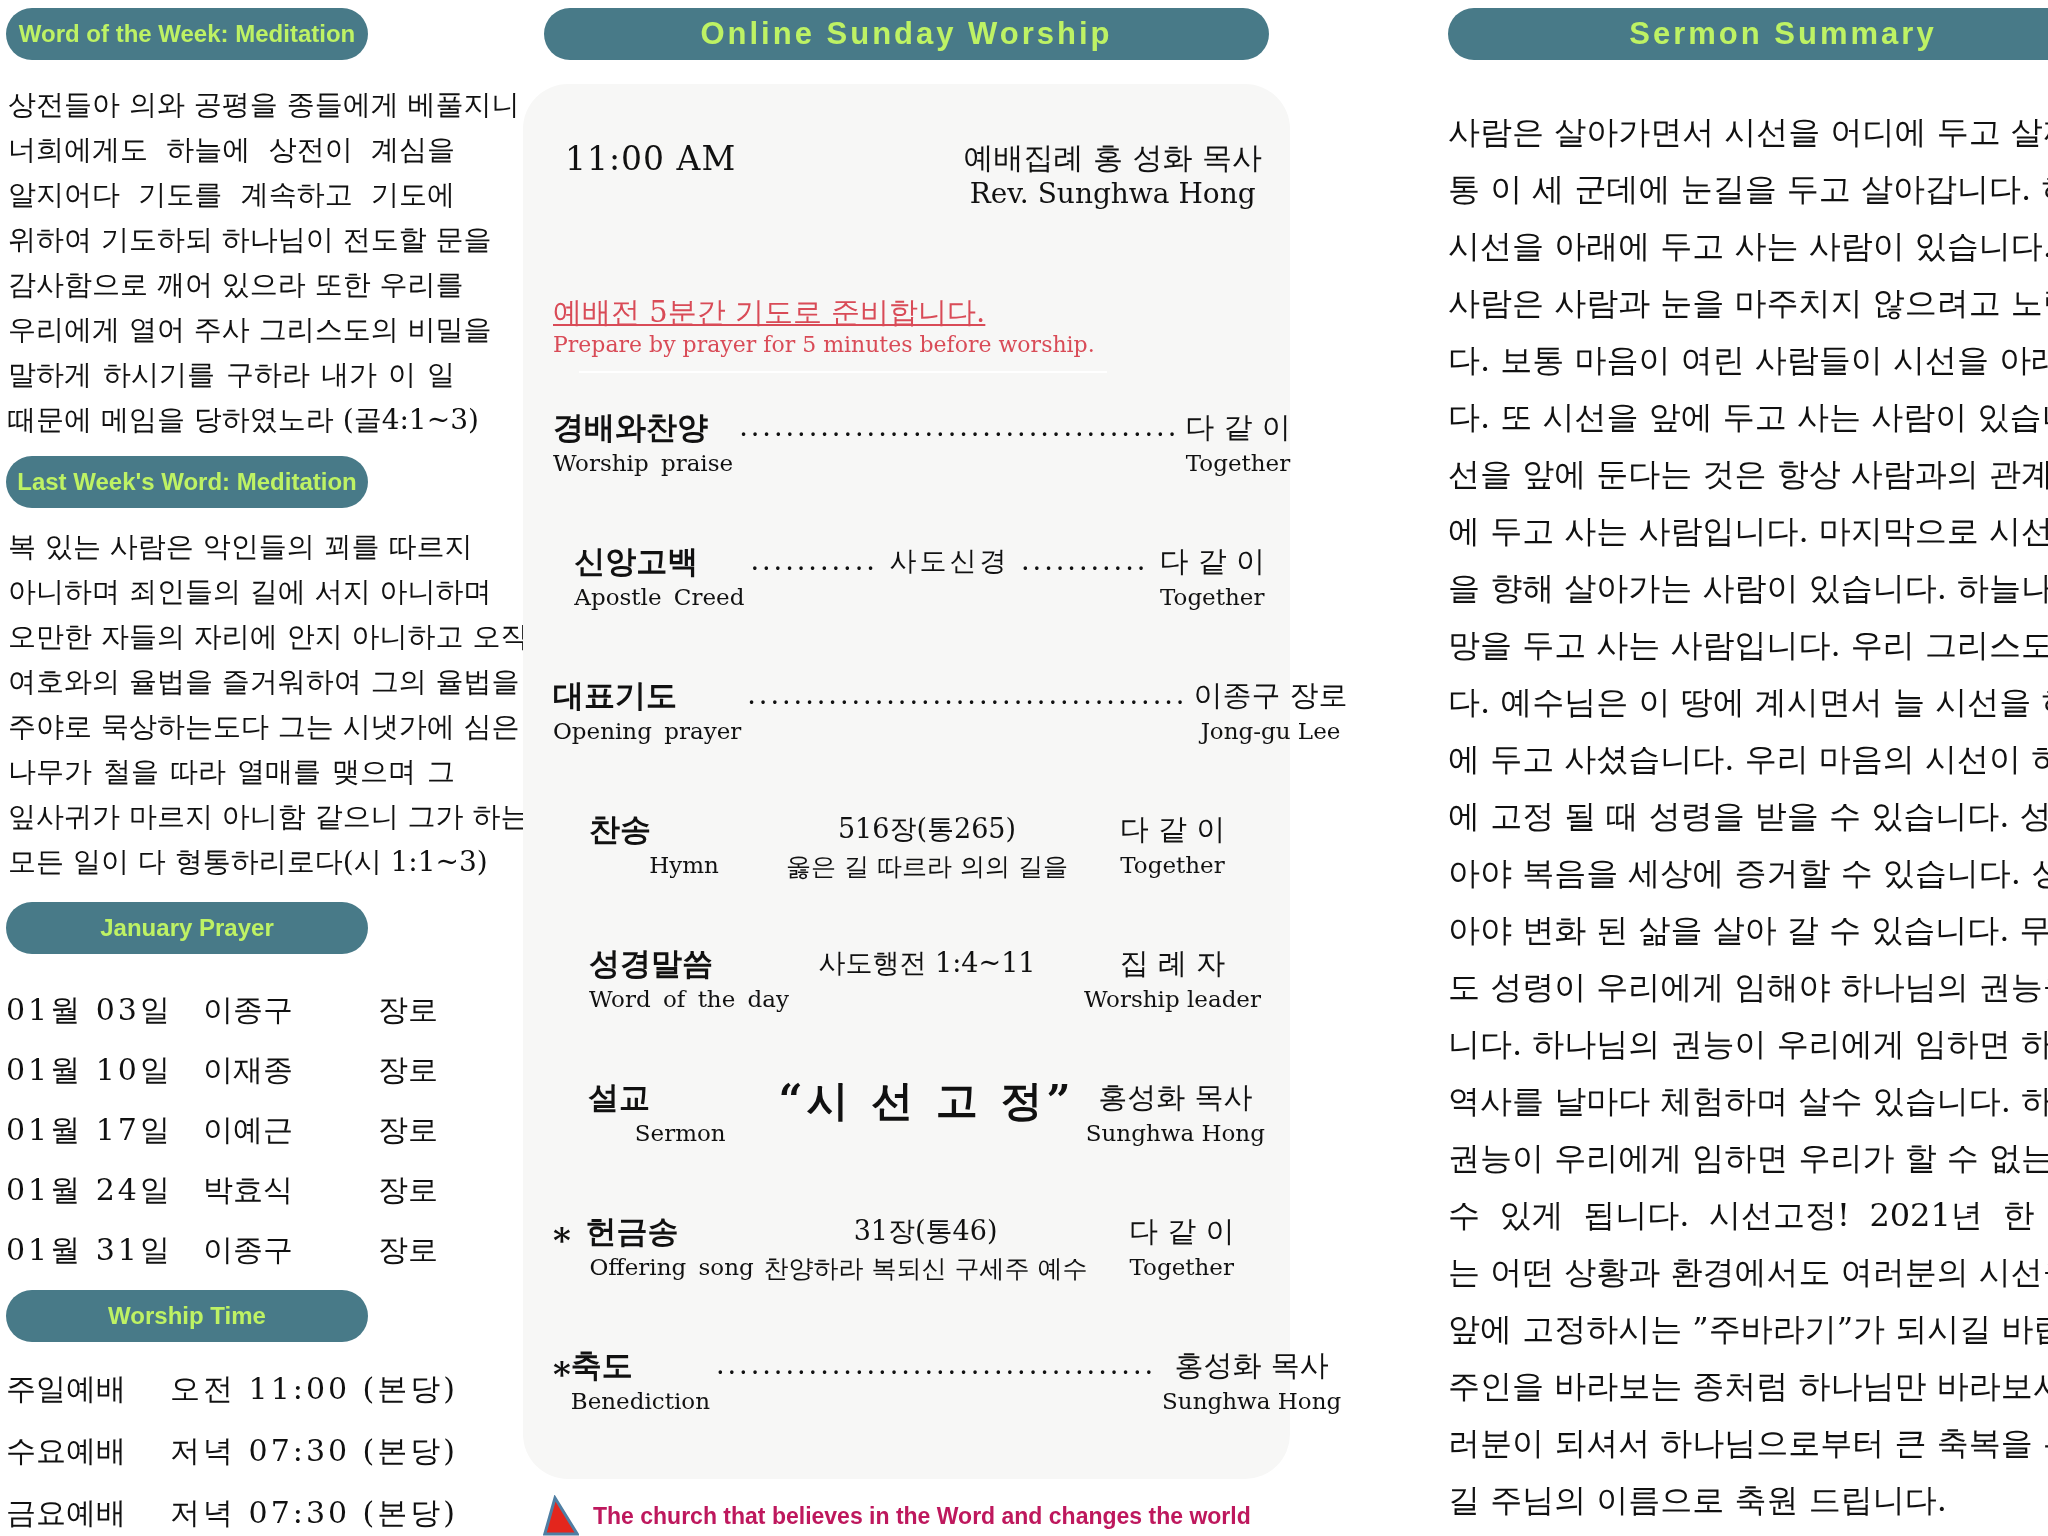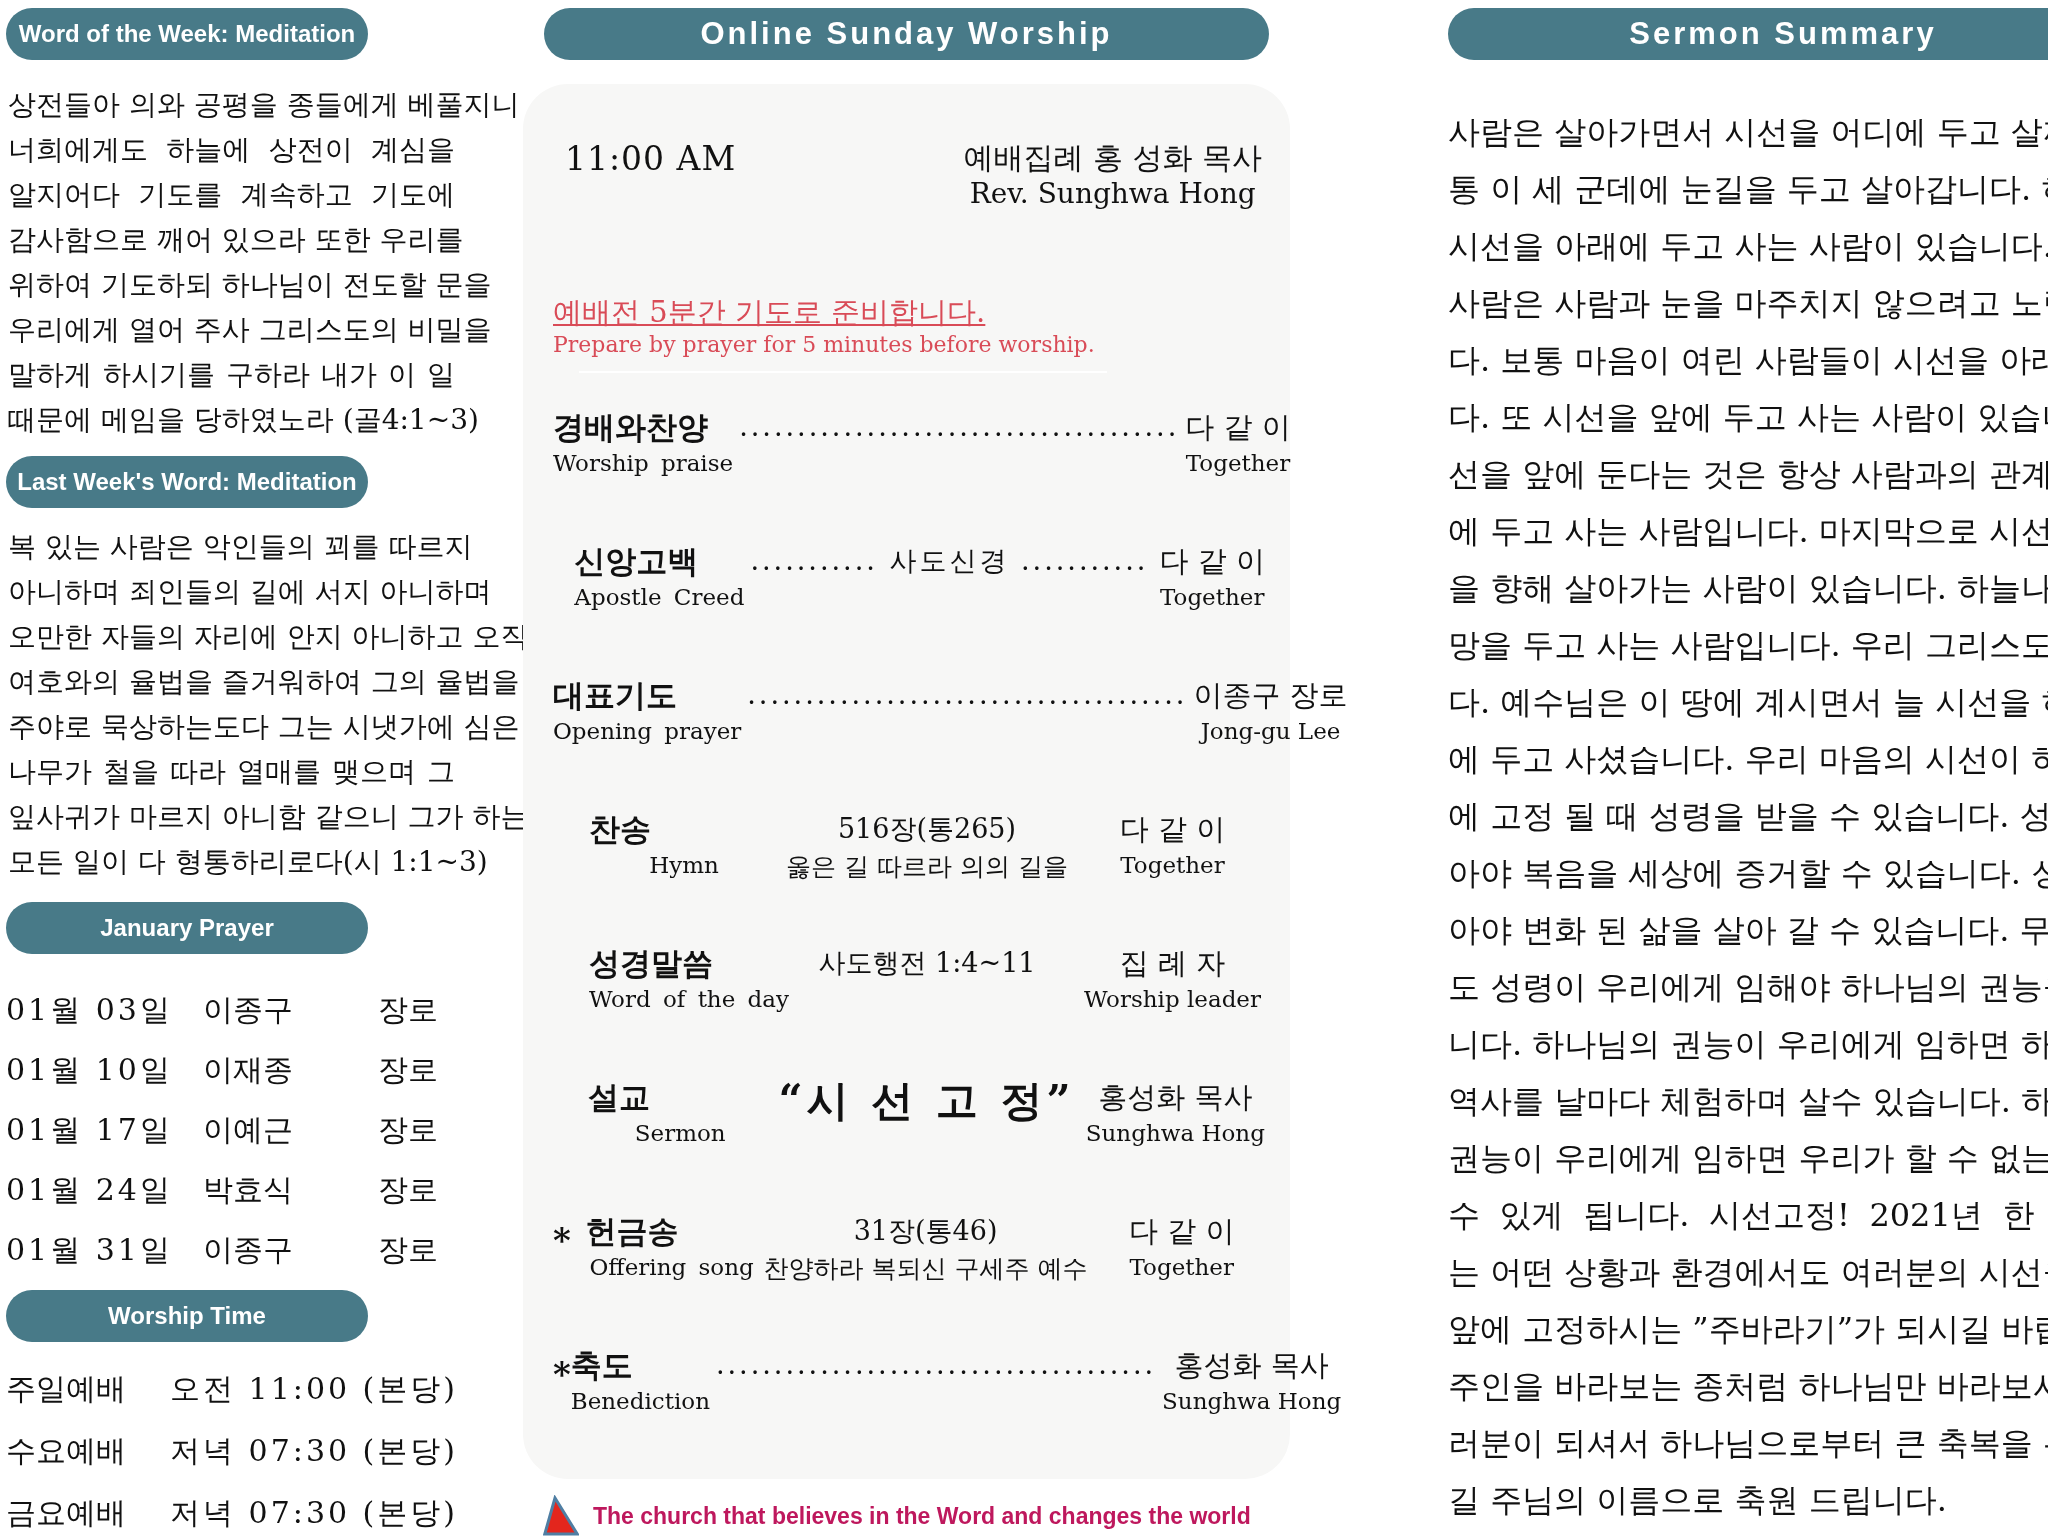--- a/index.html
+++ b/index.html
@@ -7,21 +7,21 @@
     width:2048px;height:1536px;position:relative;background:#ffffff;overflow:hidden;
     font-family:"DejaVu Serif","Liberation Serif",serif;color:#111;
   }
   .col{position:absolute;top:8px;}
   .col-left{left:6px;width:452px;}
   .col-mid{left:523px;width:767px;}
   .col-right{left:1448px;width:670px;}
 
   
   .pill{
-    background:#487a88;color:#ffffff;border-radius:30px;height:52px;
+    background:#487a88;color:#bef264;border-radius:30px;height:52px;
     display:flex;align-items:center;justify-content:center;
     font-family:"Liberation Sans","DejaVu Sans",sans-serif;font-weight:bold;white-space:nowrap;
   }
   .pill-left{width:362px;font-size:24px;}
   .pill-mid{width:725px;margin:0 auto;font-size:31px;letter-spacing:3px;}
   .pill-right{width:670px;font-size:31px;letter-spacing:3px;}
 
   
   .kr-text{width:447px;margin-left:2px;}
   .jline{font-size:28px;line-height:45px;text-align:justify;text-align-last:justify;white-space:nowrap;}
@@ -86,22 +86,22 @@
 
 <div class="col col-left">
   <div class="pill pill-left">
     <span>Word of the Week: Meditation</span>
   </div>
   <div class="kr-text mt22">
 
   <div class="jline">상전들아 의와 공평을 종들에게 베풀지니</div>
       <div class="jline">너희에게도 하늘에 상전이 계심을</div>
       <div class="jline">알지어다 기도를 계속하고 기도에</div>
+      <div class="jline">위하여 기도하되 하나님이 전도할 문을</div>
       <div class="jline">감사함으로 깨어 있으라 또한 우리를</div>
-      <div class="jline">위하여 기도하되 하나님이 전도할 문을</div>
       <div class="jline">우리에게 열어 주사 그리스도의 비밀을</div>
       <div class="jline">말하게 하시기를 구하라 내가 이 일</div>
       <div class="jline">때문에 메임을 당하였노라 (골4:1~3)</div>
     </div>
 
   <div class="pill pill-left mt14">
     <span>Last Week's Word: Meditation</span>
   </div>
   <div class="kr-text mt16">
 

